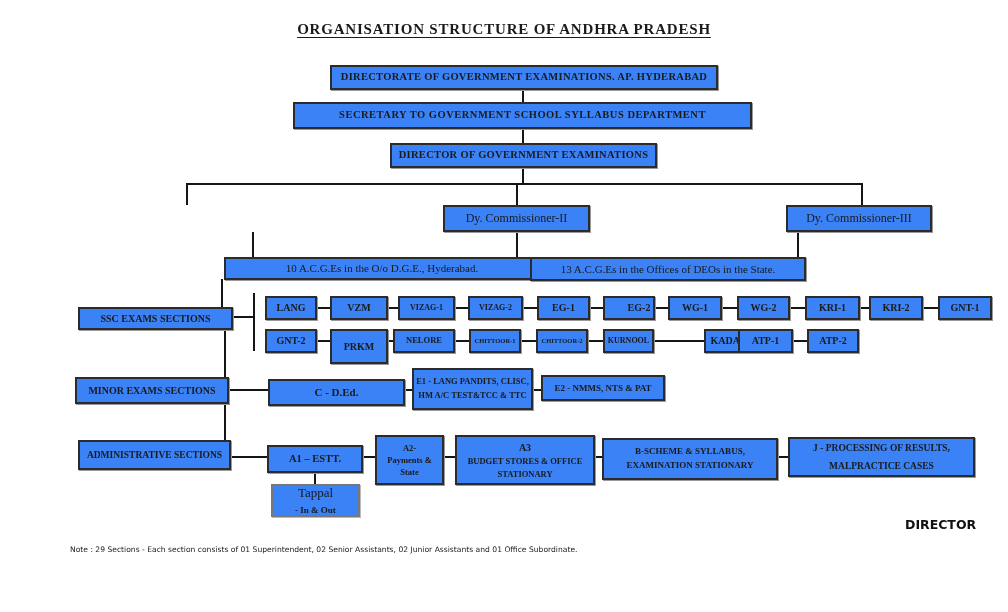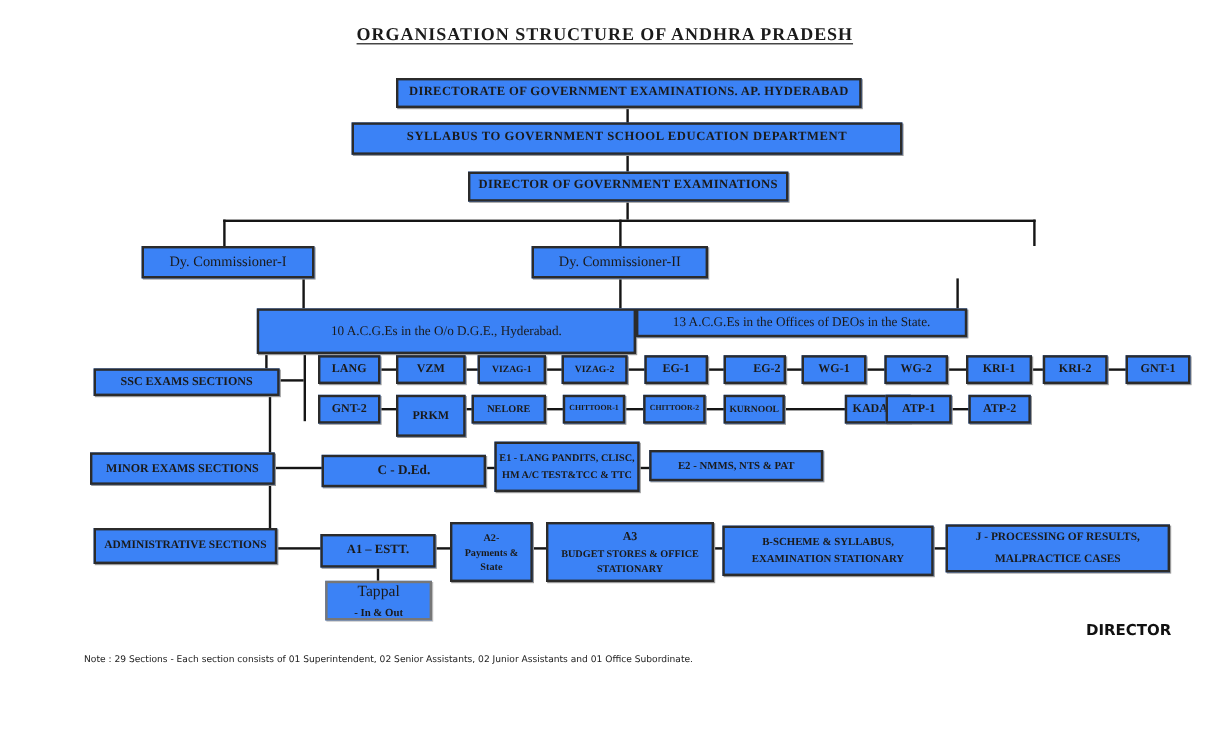--- a/index.html
+++ b/index.html
@@ -45,34 +45,34 @@
   <div class="hl" style="left:290px;top:307px;width:660px;"></div>
   <div class="hl" style="left:290px;top:340px;width:540px;"></div>
   <div class="hl" style="left:229px;top:389px;width:421px;"></div>
   <div class="hl" style="left:230px;top:456px;width:620px;"></div>
   <div class="vl" style="left:314px;top:473px;height:11px;"></div>
 
   <div class="b bold" style="left:330px;top:65px;width:388px;height:25px;font-size:10.5px;letter-spacing:.3px;">
     <span>DIRECTORATE OF GOVERNMENT EXAMINATIONS. AP. HYDERABAD</span>
   </div>
   <div class="b bold" style="left:293px;top:102px;width:459px;height:27px;font-size:10.5px;letter-spacing:.5px;">
-    <span>SYLLABUS TO GOVERNMENT SCHOOL EDUCATION DEPARTMENT</span>
+    <span>SECRETARY TO GOVERNMENT SCHOOL SYLLABUS DEPARTMENT</span>
   </div>
   <div class="b bold" style="left:390px;top:143px;width:267px;height:25px;font-size:10.5px;letter-spacing:.3px;">
     <span>DIRECTOR OF GOVERNMENT EXAMINATIONS</span>
   </div>
 
-  <div class="b" style="left:118px;top:205px;width:144px;height:27px;font-size:12px;">
-    <span>Dy. Commissioner-I</span>
-  </div>
   <div class="b" style="left:443px;top:205px;width:147px;height:27px;font-size:12px;">
     <span>Dy. Commissioner-II</span>
   </div>
+  <div class="b" style="left:786px;top:205px;width:146px;height:27px;font-size:12px;">
+    <span>Dy. Commissioner-III</span>
+  </div>
 
-  <div class="b" style="left:214px;top:257px;width:316px;height:38px;font-size:11px;">
+  <div class="b" style="left:224px;top:257px;width:316px;height:23px;font-size:11px;">
     <span>10 A.C.G.Es in the O/o D.G.E., Hyderabad.</span>
   </div>
   <div class="b" style="left:530px;top:257px;width:276px;height:24px;font-size:11px;">
     <span>13 A.C.G.Es  in the Offices of DEOs in the State.</span>
   </div>
 
   <div class="b bold" style="left:78px;top:307px;width:155px;height:23px;font-size:10px;">
     <span>SSC EXAMS SECTIONS</span>
   </div>
 
@@ -145,21 +145,21 @@
   <div class="b bold" style="left:75px;top:377px;width:154px;height:27px;font-size:10px;">
     <span>MINOR EXAMS SECTIONS</span>
   </div>
   <div class="b bold" style="left:268px;top:379px;width:137px;height:27px;font-size:11px;">
     <span>C - D.Ed.</span>
   </div>
   <div class="b bold" style="left:412px;top:368px;width:121px;height:42px;font-size:8.5px;line-height:1.6;">
     <span>E1 - LANG PANDITS, CLISC,</span>
     <span>HM A/C TEST&amp;TCC &amp; TTC</span>
   </div>
-  <div class="b bold" style="left:541px;top:375px;width:145px;height:26px;font-size:9px;">
+  <div class="b bold" style="left:541px;top:375px;width:124px;height:26px;font-size:9px;">
     <span>E2 - NMMS, NTS  &amp; PAT</span>
   </div>
 
   <div class="b bold" style="left:78px;top:440px;width:153px;height:30px;font-size:9.5px;">
     <span>ADMINISTRATIVE SECTIONS</span>
   </div>
   <div class="b bold" style="left:267px;top:445px;width:96px;height:28px;font-size:10.5px;">
     <span>A1 – ESTT.</span>
   </div>
   <div class="b bold" style="left:375px;top:435px;width:69px;height:50px;font-size:8.5px;line-height:1.45;">

